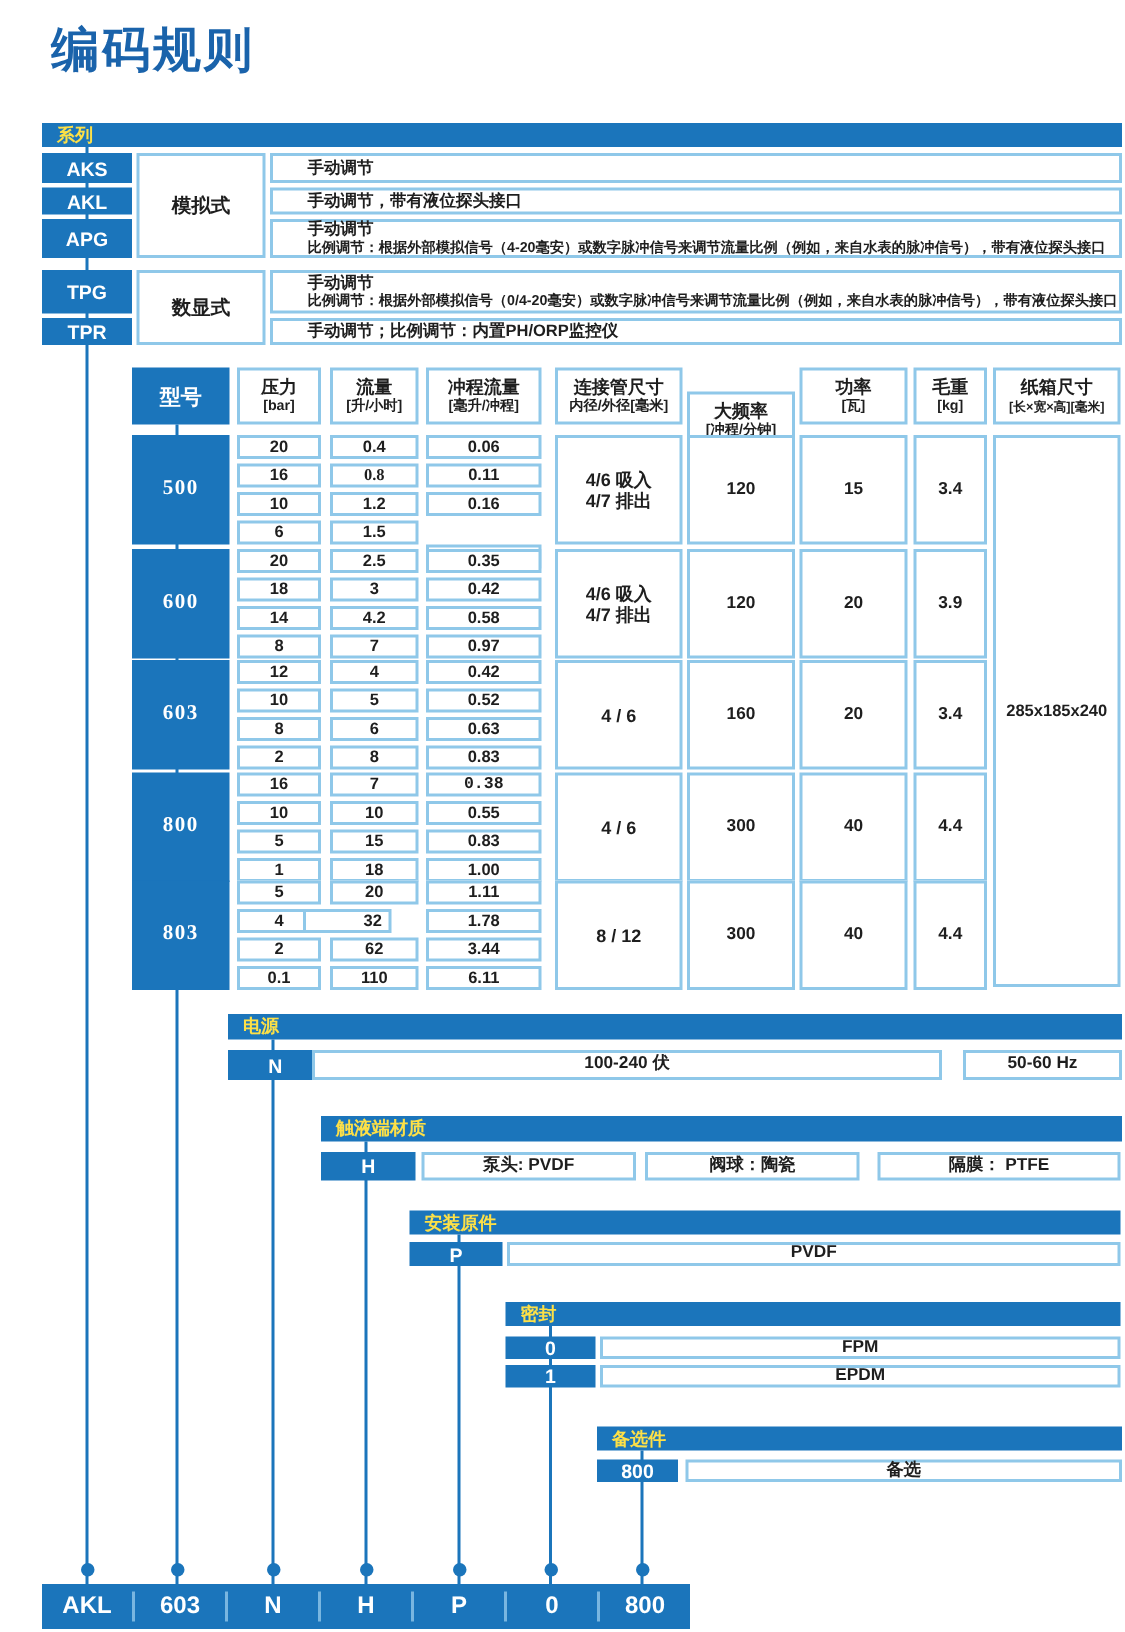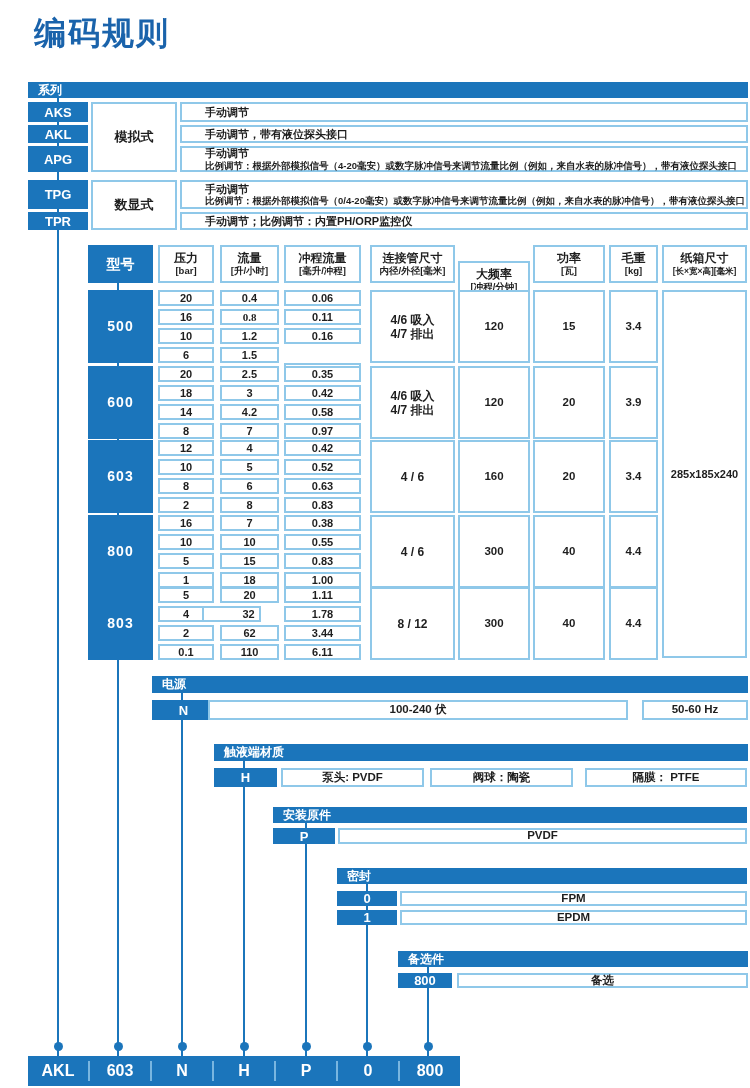--- a/index.html
+++ b/index.html
@@ -2,36 +2,36 @@
 <html><head>
 <meta charset="utf-8">
 <style>
   html,body { margin:0; padding:0; background:#fff; }
   .page { position:relative; width:750px; height:1088px; background:#ffffff;
           font-family:"Liberation Sans","DejaVu Sans",sans-serif; font-weight:bold;
           color:#1e1e1e; overflow:hidden; }
   .title { position:absolute; left:34px; top:12px; font-size:32px; color:#1a63ab; letter-spacing:2px; }
   .vline { position:absolute; width:2px; background:#1b75bb; }
   .dot   { position:absolute; width:9px; height:9px; border-radius:50%; background:#1b75bb; }
-  .hdr-bar { position:absolute; background:#1b75bb; color:#ffffff; font-size:12px;
+  .hdr-bar { position:absolute; background:#1b75bb; color:#fde047; font-size:12px;
              display:flex; align-items:center; padding-left:10px; box-sizing:border-box; }
   .code-box { position:absolute; background:#1b75bb; color:#fff; display:flex;
               align-items:center; justify-content:center; font-size:13px; }
   .cell { position:absolute; background:#fff; border:2px solid #8fc8e9; box-sizing:border-box;
           display:flex; align-items:center; justify-content:center; font-size:11.5px;
           text-align:center; line-height:1.15; }
   .blue-cell { background:#1b75bb; color:#fff; border:none; }
   .desc-cell { flex-direction:column; align-items:flex-start; justify-content:center;
                padding-left:23px; padding-right:6px; text-align:left; }
   .desc-line1 { font-size:11px; line-height:12.5px; white-space:nowrap; }
   .desc-line2 { font-size:9.5px; line-height:11px; white-space:nowrap; }
   .hcell-l1 { font-size:12px; line-height:14px; white-space:nowrap; }
   .hcell-l2 { font-size:9.5px; line-height:12px; white-space:nowrap; }
   .num { font-size:11px; }
-  .model-cell { font-size:14px; letter-spacing:1px; }
+  .model-cell { font-size:14px; letter-spacing:1px;font-family:Liberation Serif, serif; }
   .code-bar { position:absolute; left:28px; top:1056px; width:432px; height:30px;
               background:#1b75bb; display:flex; align-items:stretch; }
   .code-bar .seg { flex:1; display:flex; align-items:center; justify-content:center;
                    color:#fff; font-size:16px; }
   .code-bar .sep { width:2px; background:#79b6e0; margin:5px 0; }
 </style>
 </head>
 <body>
 
 <div class="page">
@@ -176,21 +176,21 @@
       <div class="cell num" style="left: 284px; top: 497px; width: 77px; height: 16px;">0.83</div>
       <div class="cell" style="left: 370px; top: 440px; width: 85px; height: 73px; flex-direction: column;">
         <div class="hcell-l1">4 / 6</div>
       </div>
       <div class="cell" style="left: 458px; top: 440px; width: 72px; height: 73px;">160</div>
       <div class="cell" style="left: 533px; top: 440px; width: 72px; height: 73px;">20</div>
       <div class="cell" style="left: 609px; top: 440px; width: 49px; height: 73px;">3.4</div>
       <div class="cell blue-cell model-cell" style="left: 88px; top: 515px; width: 65px; height: 73px;">800</div>
       <div class="cell num" style="left: 158px; top: 515px; width: 56px; height: 16px;">16</div>
       <div class="cell num" style="left: 220px; top: 515px; width: 59px; height: 16px;">7</div>
-      <div class="cell num" style="left: 284px; top: 515px; width: 77px; height: 16px;">0.38</div>
+      <div class="cell num" style="left: 284px; top: 515px; width: 77px; height: 16px; font-family: Liberation Mono, monospace;">0.38</div>
       <div class="cell num" style="left: 158px; top: 534px; width: 56px; height: 16px;">10</div>
       <div class="cell num" style="left: 220px; top: 534px; width: 59px; height: 16px;">10</div>
       <div class="cell num" style="left: 284px; top: 534px; width: 77px; height: 16px;">0.55</div>
       <div class="cell num" style="left: 158px; top: 553px; width: 56px; height: 16px;">5</div>
       <div class="cell num" style="left: 220px; top: 553px; width: 59px; height: 16px;">15</div>
       <div class="cell num" style="left: 284px; top: 553px; width: 77px; height: 16px;">0.83</div>
       <div class="cell num" style="left: 158px; top: 572px; width: 56px; height: 16px;">1</div>
       <div class="cell num" style="left: 220px; top: 572px; width: 59px; height: 16px;">18</div>
       <div class="cell num" style="left: 284px; top: 572px; width: 77px; height: 16px;">1.00</div>
       <div class="cell" style="left: 370px; top: 515px; width: 85px; height: 73px; flex-direction: column;">

